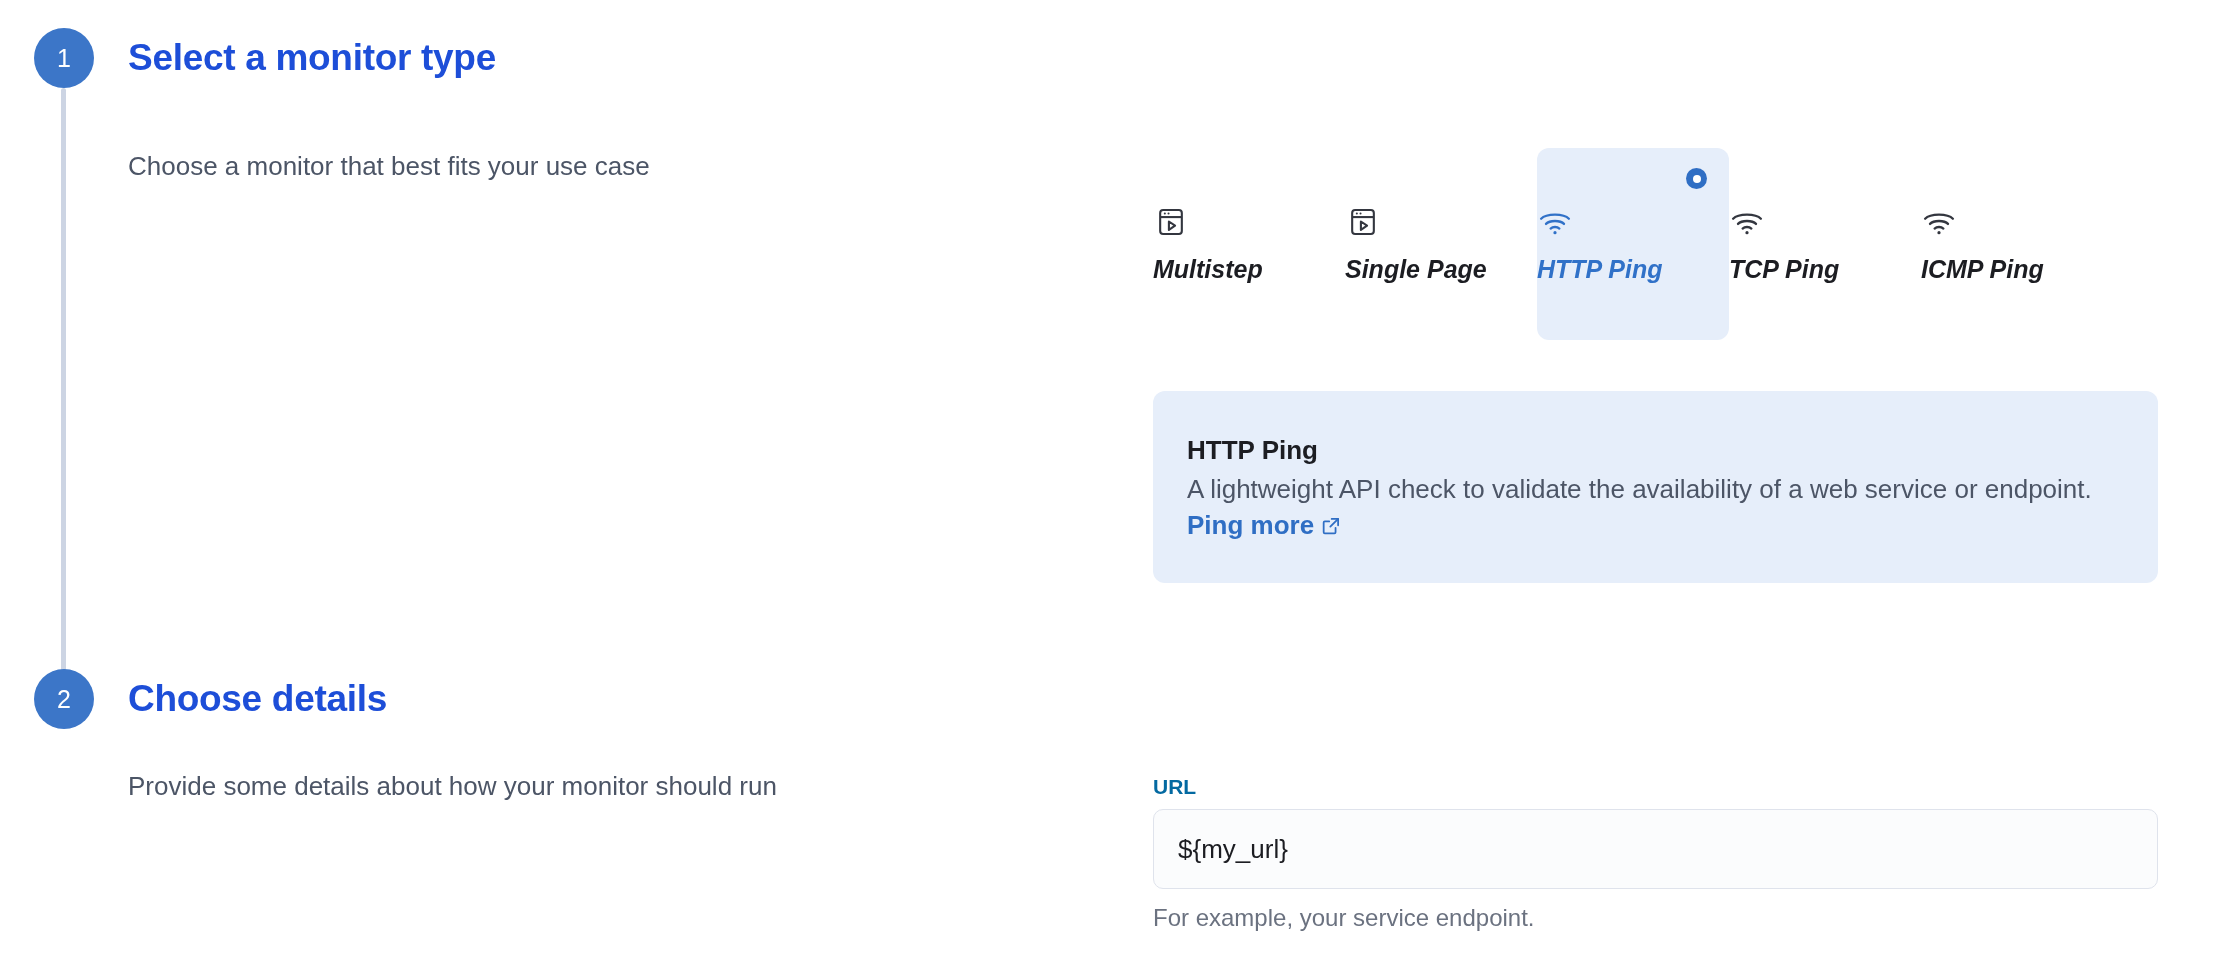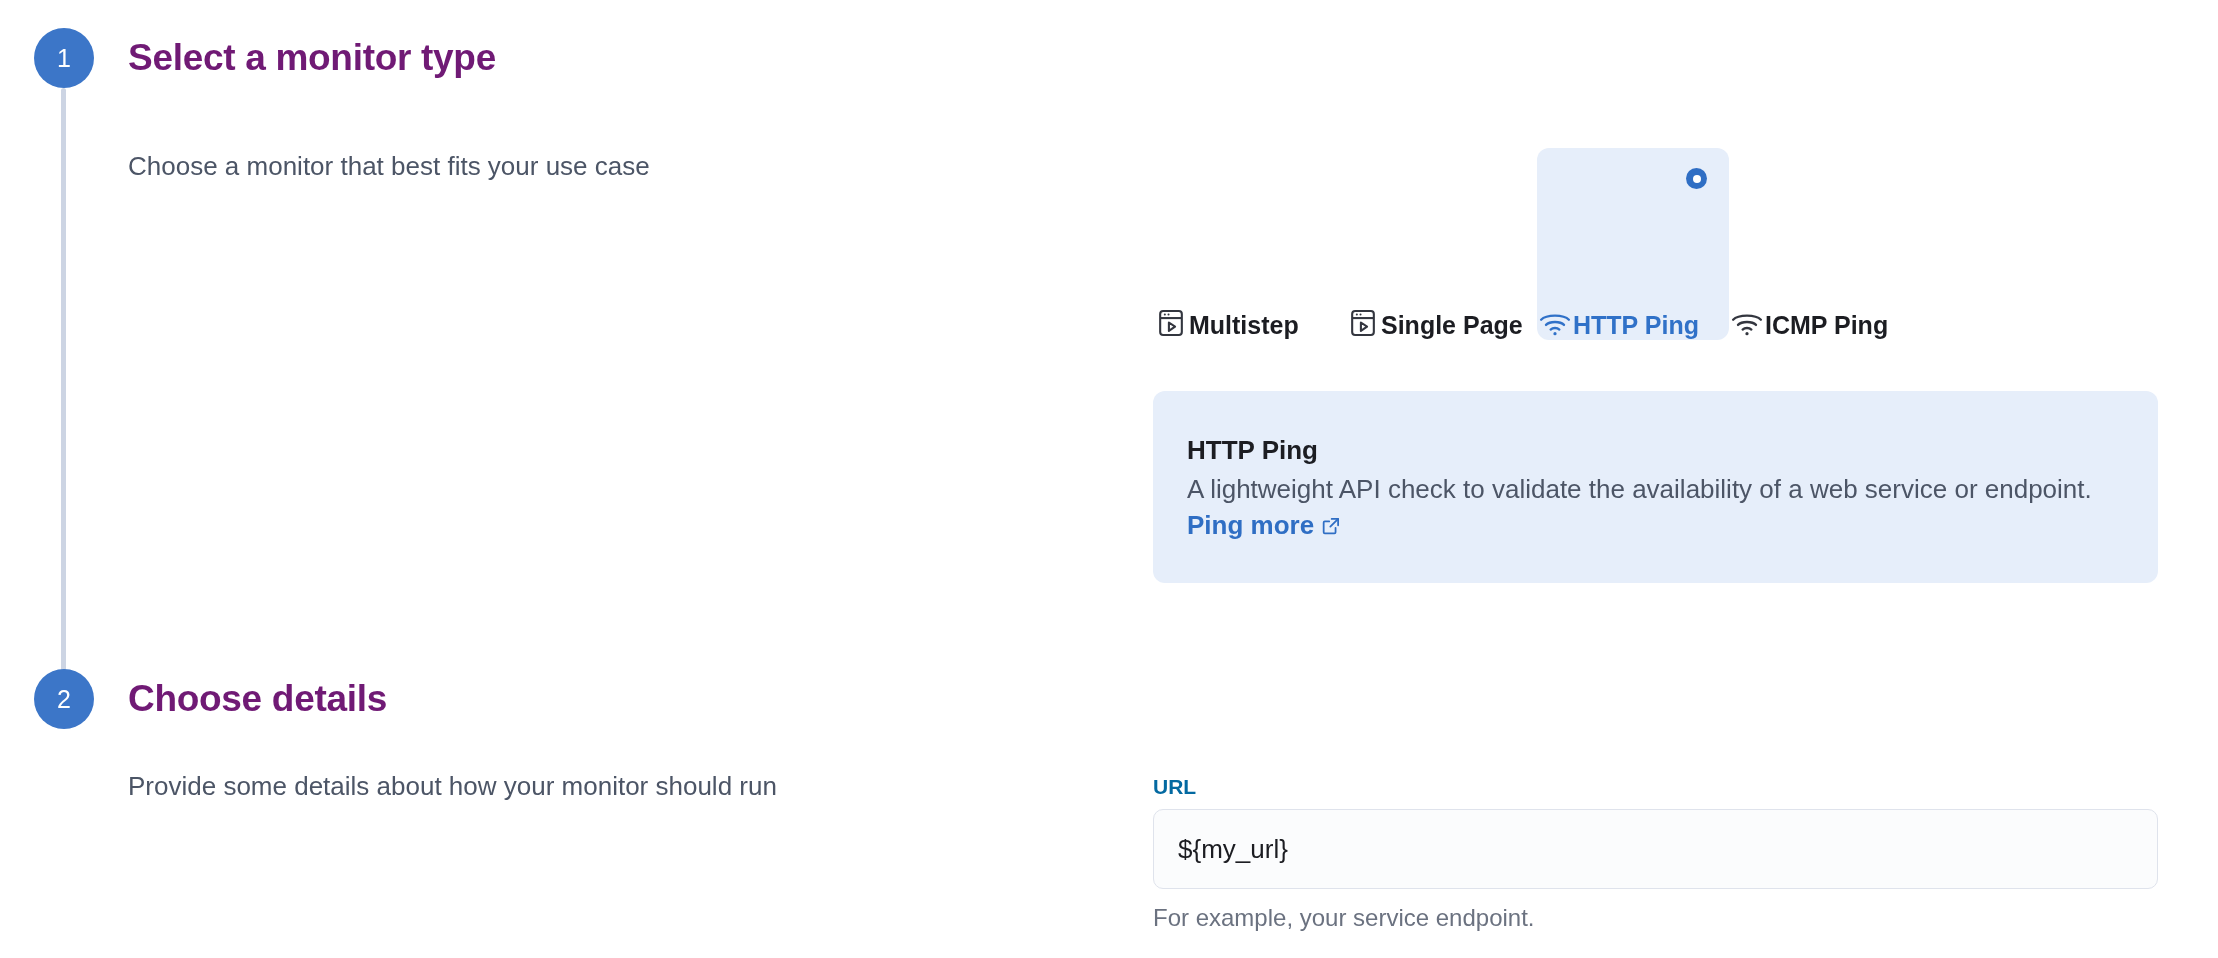--- a/index.html
+++ b/index.html
@@ -46,21 +46,21 @@
   }
   .step-circle.s1 { left: 34px; top: 28px; }
   .step-circle.s2 { left: 34px; top: 669px; }
 
   
   .section-title {
     position: absolute;
     left: 128px;
     font-size: 37px;
     font-weight: bold;
-    color: #701a75;
+    color: #1d4ed8;
     letter-spacing: -0.3px;
     white-space: nowrap;
   }
   .section-title.t1 { top: 37px; }
   .section-title.t2 { top: 678px; }
 
   .section-sub {
     position: absolute;
     left: 128px;
     font-size: 26px;
@@ -83,25 +83,26 @@
     flex-direction: row;
     align-items: flex-start;
   }
 
   .type-card {
     position: relative;
     width: 192px;
     height: 192px;
     border-radius: 12px;
     display: flex;
-    flex-direction: row;
-    align-items: flex-end;
+    flex-direction: column;
+    align-items: flex-start;
     background: transparent;
     cursor: pointer;
     flex: 0 0 auto;
+    font-style: italic;
   }
   .type-card.selected { background: #e6eefa; }
 
   .type-icon {
     margin-top: 57px;
     width: 36px;
     height: 34px;
     display: flex;
     align-items: center;
     justify-content: center;
@@ -262,20 +263,31 @@
         <svg width="34" height="27" viewBox="0 0 26 21" fill="none" stroke="currentColor" stroke-width="1.8" stroke-linecap="round">
           <path d="M2.2 7.6 C6.2 3.3 19.8 3.3 23.8 7.6"></path>
           <path d="M6.0 11.6 C8.9 8.6 17.1 8.6 20.0 11.6"></path>
           <path d="M9.6 15.2 C11.3 13.6 14.7 13.6 16.4 15.2"></path>
           <circle cx="13" cy="18.4" r="1.25" fill="currentColor" stroke="none"></circle>
         </svg>
       </span>
       <span class="type-label">HTTP Ping</span>
     </div>
 
+    <div class="type-card">
+      <span class="type-icon">
+        <svg width="34" height="27" viewBox="0 0 26 21" fill="none" stroke="currentColor" stroke-width="1.8" stroke-linecap="round">
+          <path d="M2.2 7.6 C6.2 3.3 19.8 3.3 23.8 7.6"></path>
+          <path d="M6.0 11.6 C8.9 8.6 17.1 8.6 20.0 11.6"></path>
+          <path d="M9.6 15.2 C11.3 13.6 14.7 13.6 16.4 15.2"></path>
+          <circle cx="13" cy="18.4" r="1.25" fill="currentColor" stroke="none"></circle>
+        </svg>
+      </span>
+      <span class="type-label">TCP Ping</span>
+    </div>
 
     <div class="type-card">
       <span class="type-icon">
         <svg width="34" height="27" viewBox="0 0 26 21" fill="none" stroke="currentColor" stroke-width="1.8" stroke-linecap="round">
           <path d="M2.2 7.6 C6.2 3.3 19.8 3.3 23.8 7.6"></path>
           <path d="M6.0 11.6 C8.9 8.6 17.1 8.6 20.0 11.6"></path>
           <path d="M9.6 15.2 C11.3 13.6 14.7 13.6 16.4 15.2"></path>
           <circle cx="13" cy="18.4" r="1.25" fill="currentColor" stroke="none"></circle>
         </svg>
       </span>

